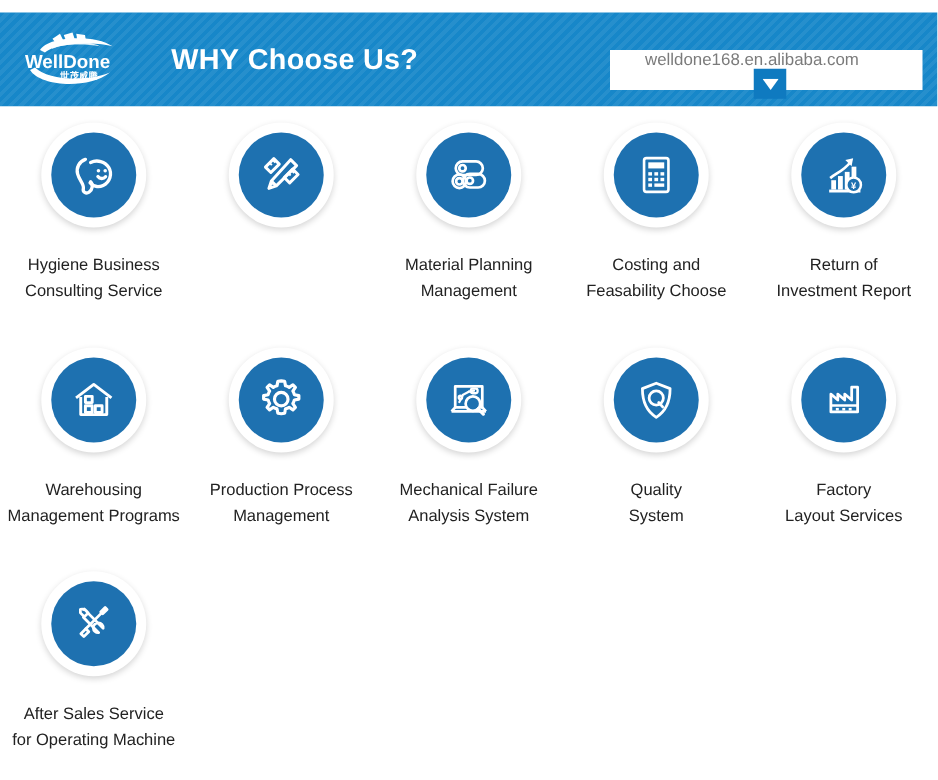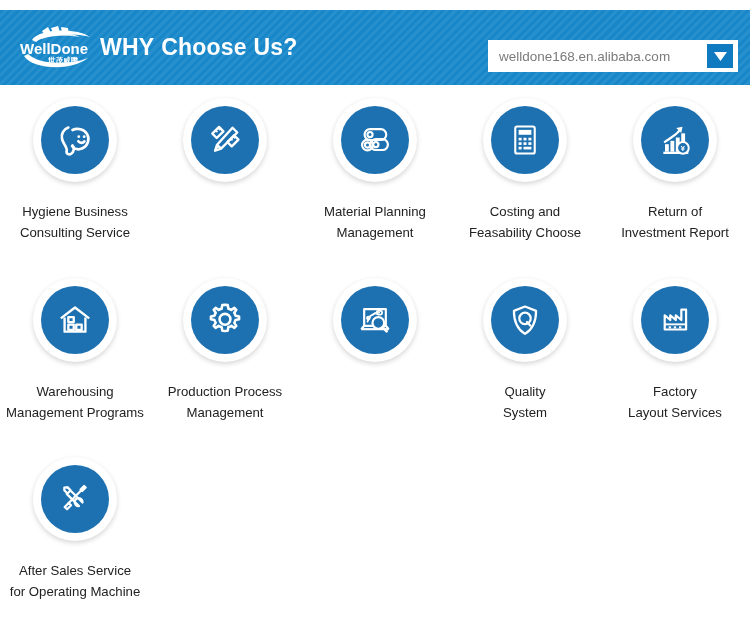--- a/index.html
+++ b/index.html
@@ -56,35 +56,37 @@
     display: flex;
     align-items: center;
     color: #ffffff;
     font-size: 23px;
     letter-spacing: 0.2px;
     white-space: nowrap;
   }
   .headline .why {
     font-weight: bold;
     margin-right: 7px;
+    margin-left: 37px;
   }
   .headline .rest { font-weight: bold; }
 
   
   .urlbox {
     position: absolute;
     right: 12px;
     top: 30px;
     width: 250px;
     height: 32px;
     background: #ffffff;
     display: flex;
     align-items: center;
     justify-content: space-between;
     padding: 0 5px 0 11px;
+    flex-direction: column;
   }
   .urlbox-text {
     font-size: 13.5px;
     color: #7b7b7b;
     white-space: nowrap;
     overflow: hidden;
     text-overflow: ellipsis;
     border: none;
     outline: none;
     background: transparent;
@@ -351,20 +353,22 @@
               <path d="M15 26 L18.5 19 L24 16"></path>
               <path d="M24 16 L29 15"></path>
               <circle cx="16" cy="21.5" r="1.6"></circle>
             </g>
             <rect x="26" y="13" width="6.5" height="4.5" rx="1.8" fill="none" stroke="#ffffff" stroke-width="2.2"></rect>
             <circle cx="28" cy="27.5" r="7" fill="#1e71b0" stroke="#ffffff" stroke-width="2.6"></circle>
             <path d="M33 32.5 L38 37.5" stroke="#ffffff" stroke-width="3.2" stroke-linecap="round"></path>
           </svg>
         </div>
       </div>
+      <div class="cell-label">Mechanical Failure
+Analysis System</div>
     </div>
 
     <div class="cell">
       <div class="icon-wrap">
         <div class="icon-disc">
           <svg width="38" height="38" viewBox="0 0 48 48">
             <path d="M24 7 L38 12.5 C38 26, 33 36, 24 41.5 C15 36, 10 26, 10 12.5 Z" fill="none" stroke="#ffffff" stroke-width="2.8" stroke-linejoin="round"></path>
             <circle cx="24" cy="22" r="7.2" fill="none" stroke="#ffffff" stroke-width="2.8"></circle>
             <path d="M26.5 26.5 L30.5 31" stroke="#ffffff" stroke-width="2.8" stroke-linecap="round"></path>
           </svg>

